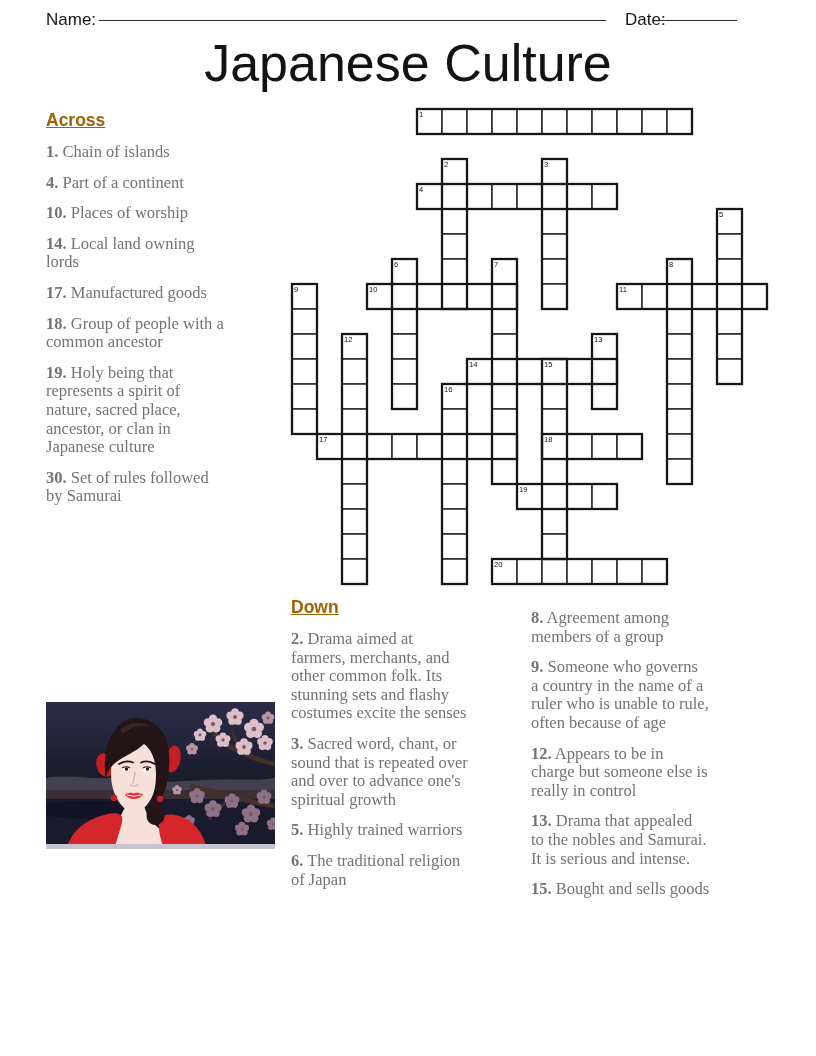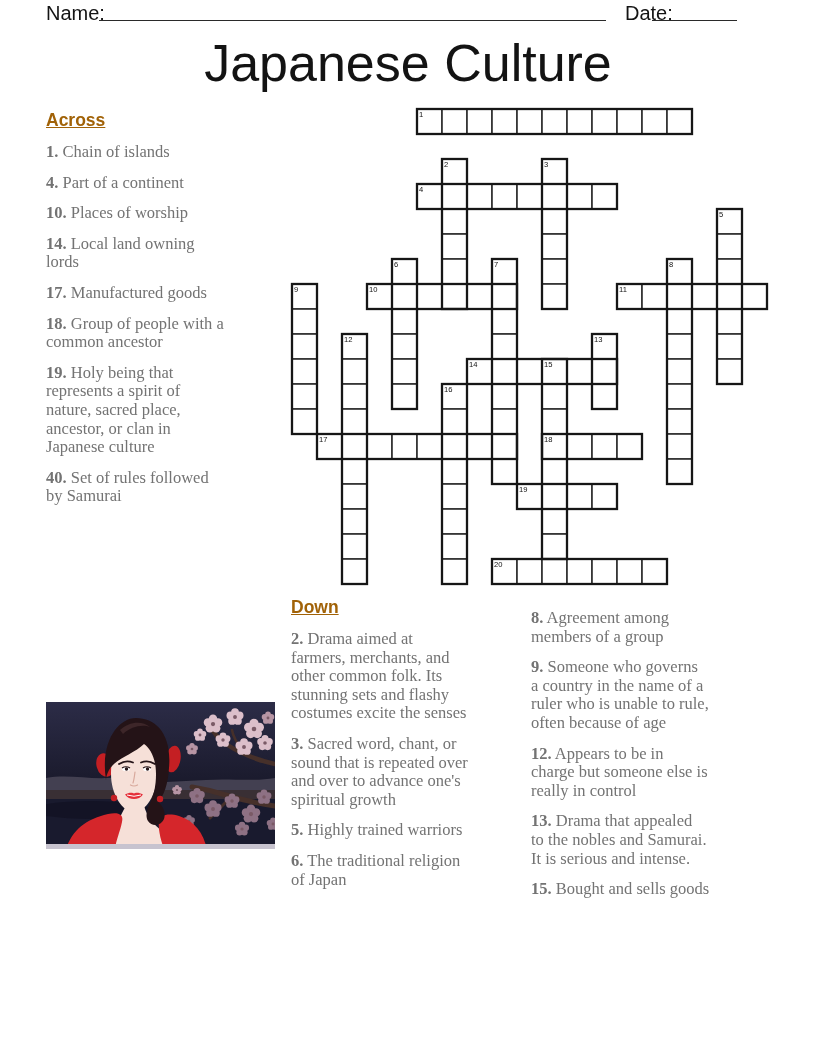--- a/index.html
+++ b/index.html
@@ -1,20 +1,20 @@
 <!DOCTYPE html>
 <html><head>
 <meta charset="utf-8">
 <style>
   html,body { margin:0; padding:0; background:#ffffff; }
   .page {
     position:relative; width:816px; height:1056px; background:#ffffff;
     font-family:"Liberation Sans", sans-serif; color:#111; overflow:hidden;
   }
-  .hdr-label { position:absolute; top:2px; font-size:20px; color:#141414; }
+  .hdr-label { position:absolute; top:10px; font-size:17px; color:#141414; }
   .hdr-line  { position:absolute; top:20px; border-bottom:1.6px solid #2a2a2a; height:0; }
   .title {
     position:absolute; top:33px; left:0; width:816px; text-align:center;
     font-size:52px; letter-spacing:0px; color:#131313; font-weight:400;
   }
   .clue-col { position:absolute; }
   .section-heading {
     font-size:17.5px; font-weight:700; text-decoration:underline;
     color:#a16207; margin:0 0 7px 0;
   }
@@ -47,21 +47,21 @@
         <div class="clue"><b>14.</b> Local land owning
 lords</div>
         <div class="clue"><b>17.</b> Manufactured goods</div>
         <div class="clue"><b>18.</b> Group of people with a
 common ancestor</div>
         <div class="clue"><b>19.</b> Holy being that
 represents a spirit of
 nature, sacred place,
 ancestor, or clan in
 Japanese culture</div>
-        <div class="clue"><b>40.</b> Set of rules followed
+        <div class="clue"><b>30.</b> Set of rules followed
 by Samurai</div>
       </div>
   </div>
 
   <div id="grid-wrap"><svg width="479" height="479" viewBox="-2 -2 479 479" xmlns="http://www.w3.org/2000/svg">
         <rect x="125" y="0" width="25" height="25" fill="#ffffff" stroke="#2e2e2e" stroke-width="1.6"></rect>
         <rect x="150" y="0" width="25" height="25" fill="#ffffff" stroke="#2e2e2e" stroke-width="1.6"></rect>
         <rect x="175" y="0" width="25" height="25" fill="#ffffff" stroke="#2e2e2e" stroke-width="1.6"></rect>
         <rect x="200" y="0" width="25" height="25" fill="#ffffff" stroke="#2e2e2e" stroke-width="1.6"></rect>
         <rect x="225" y="0" width="25" height="25" fill="#ffffff" stroke="#2e2e2e" stroke-width="1.6"></rect>

